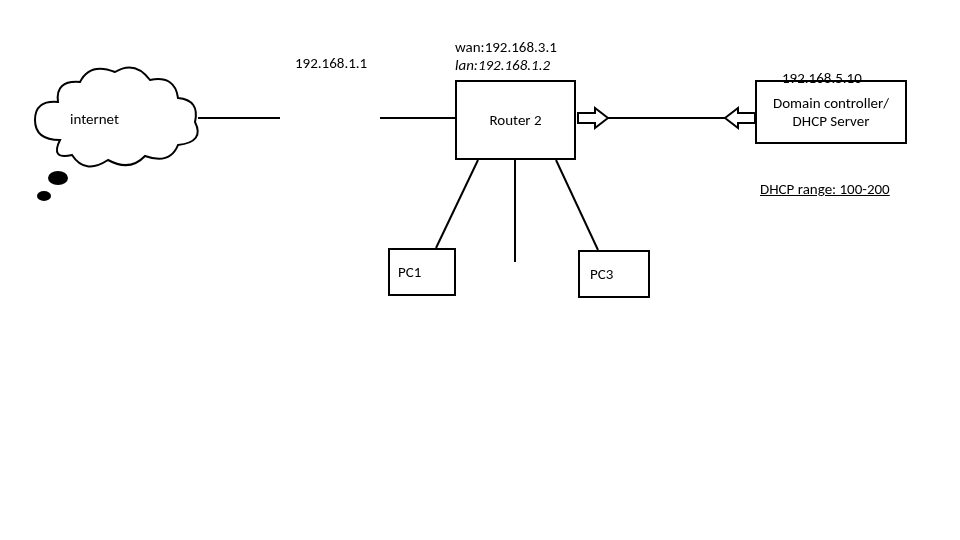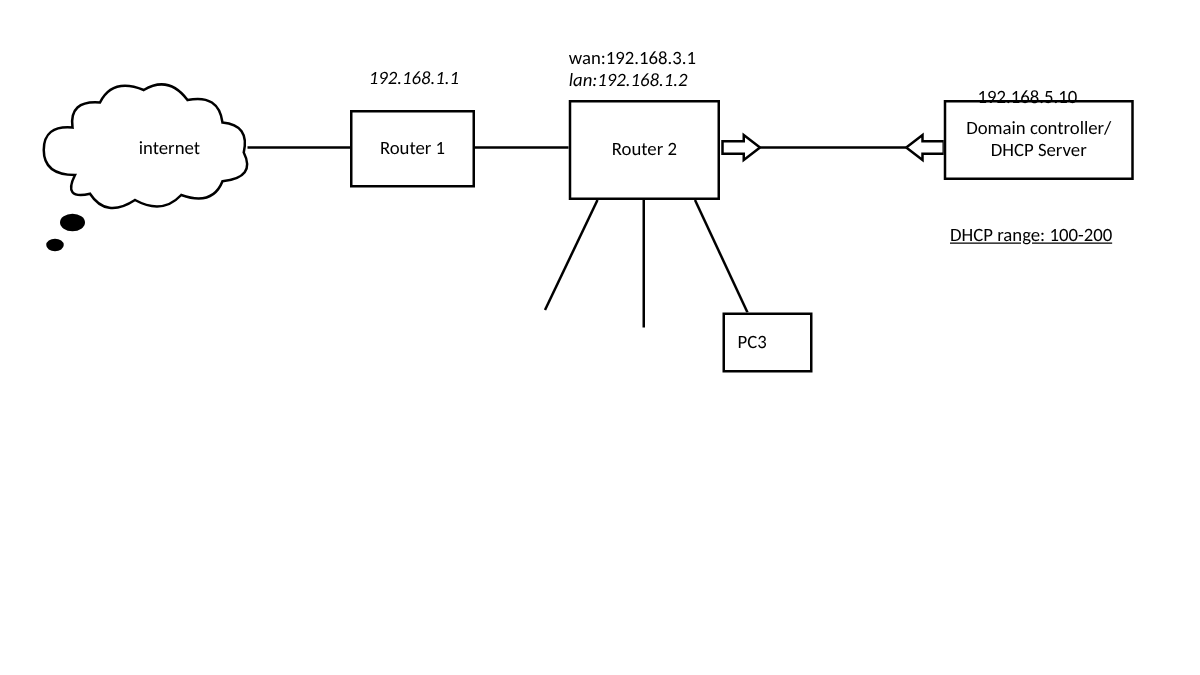--- a/index.html
+++ b/index.html
@@ -45,21 +45,21 @@
     stroke: #000;
     stroke-width: 2;
   }
   svg path, svg polyline, svg rect {
     stroke: #000;
     stroke-width: 2;
     fill: none;
   }
   .cloud-label {
     position: absolute;
-    text-align: right;
+    text-align: left;
   }
 </style>
 </head>
 <body>
 
 <div id="stage">
 
   <svg>
 
     <path d="M 60 140
@@ -91,37 +91,37 @@
 
     <line x1="478" y1="160" x2="436" y2="248"></line>
 
     <line x1="515" y1="160" x2="515" y2="262"></line>
 
     <line x1="556" y1="160" x2="598" y2="250"></line>
   </svg>
 
   <div class="cloud-label" style="left:70px; top:110px; width:90px;">internet</div>
 
-  <div class="box" style="left:280px; top:88px; width:100px; height:62px;">
-    <span>Router 1</span>
-  </div>
-  <div class="label" style="left:295px; top:54px;font-style:italic;">192.168.1.1</div>
+  <div class="label" style="left:295px; top:54px;">192.168.1.1</div>
 
   <div class="box" style="left:455px; top:80px; width:121px; height:80px;">
     <span>Router 2</span>
   </div>
   <div class="label" style="left:455px; top:38px;">wan:192.168.3.1</div>
   <div class="label" style="left:455px; top:56px;font-style:italic;">lan:192.168.1.2</div>
 
   <div class="box" style="left:755px; top:80px; width:152px; height:64px; padding:4px 6px;">
     <span>Domain controller/
 DHCP Server</span>
   </div>
   <div class="label" style="left:782px; top:69px;">192.168.5.10</div>
   <div class="label" style="left:760px; top:180px;text-decoration:underline;">DHCP range: 100-200</div>
 
+  <div class="box" style="left:388px; top:248px; width:68px; height:48px; justify-content:flex-start; padding-left:8px;">
+    <span>PC1</span>
+  </div>
 
 
   <div class="box" style="left:578px; top:250px; width:72px; height:48px; justify-content:flex-start; padding-left:10px;">
     <span>PC3</span>
   </div>
 
 </div>
 
 </body></html>

